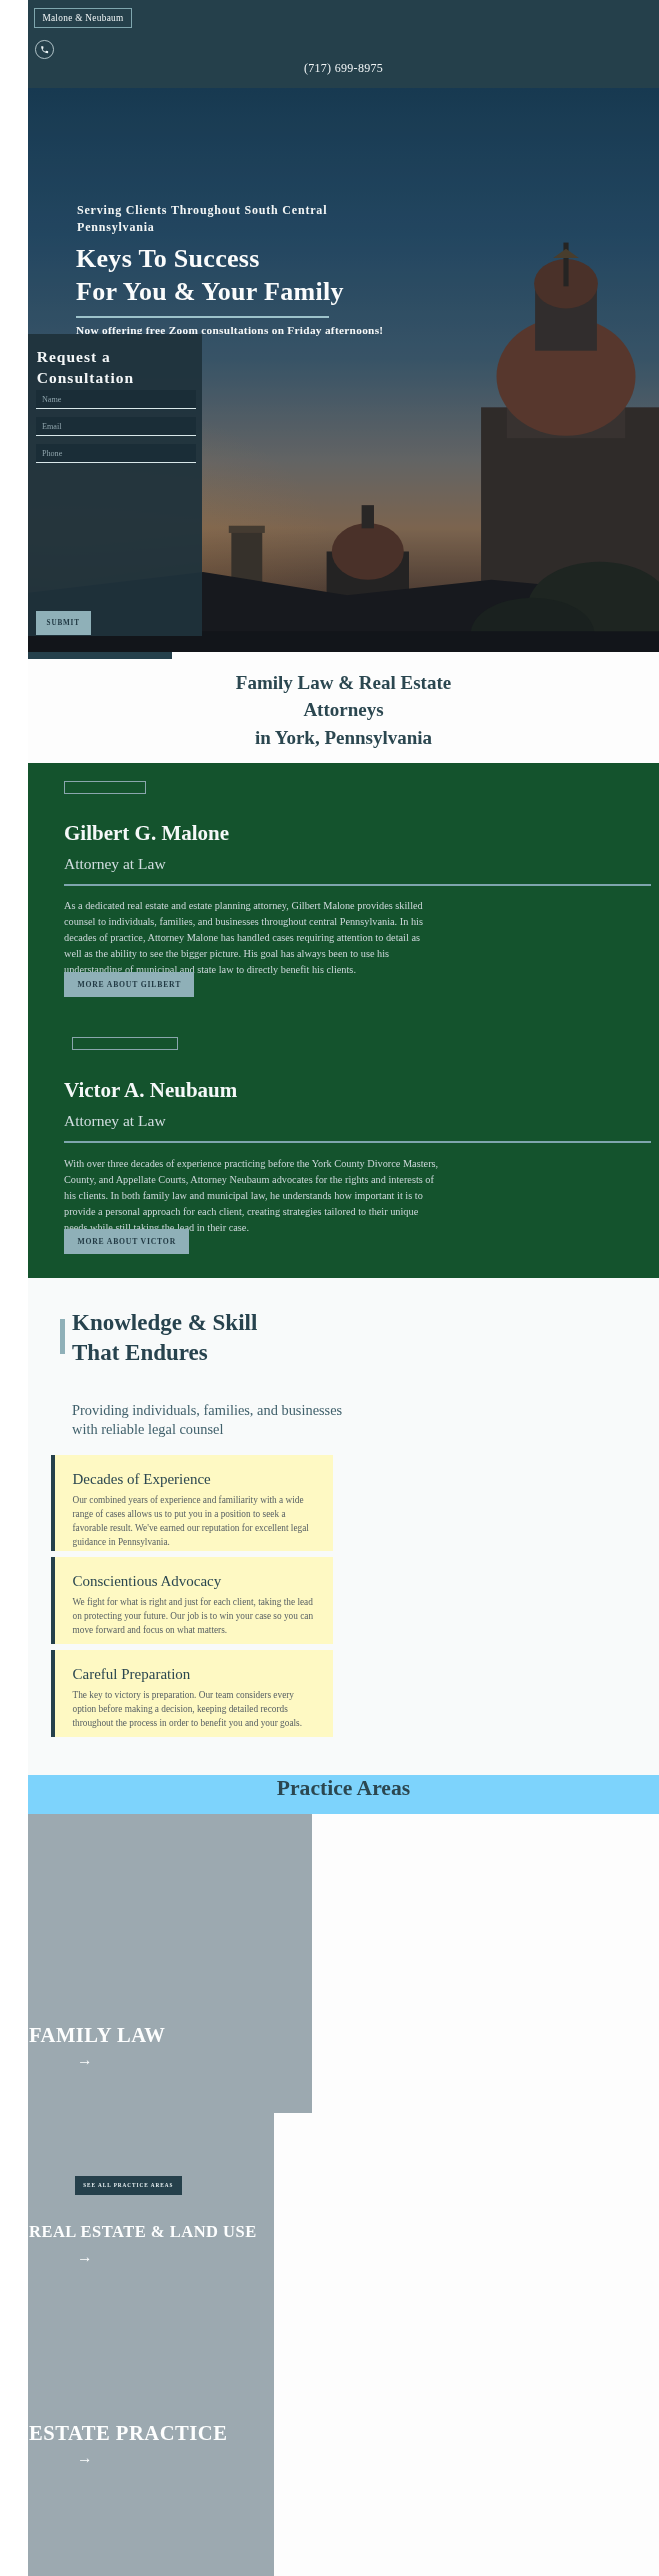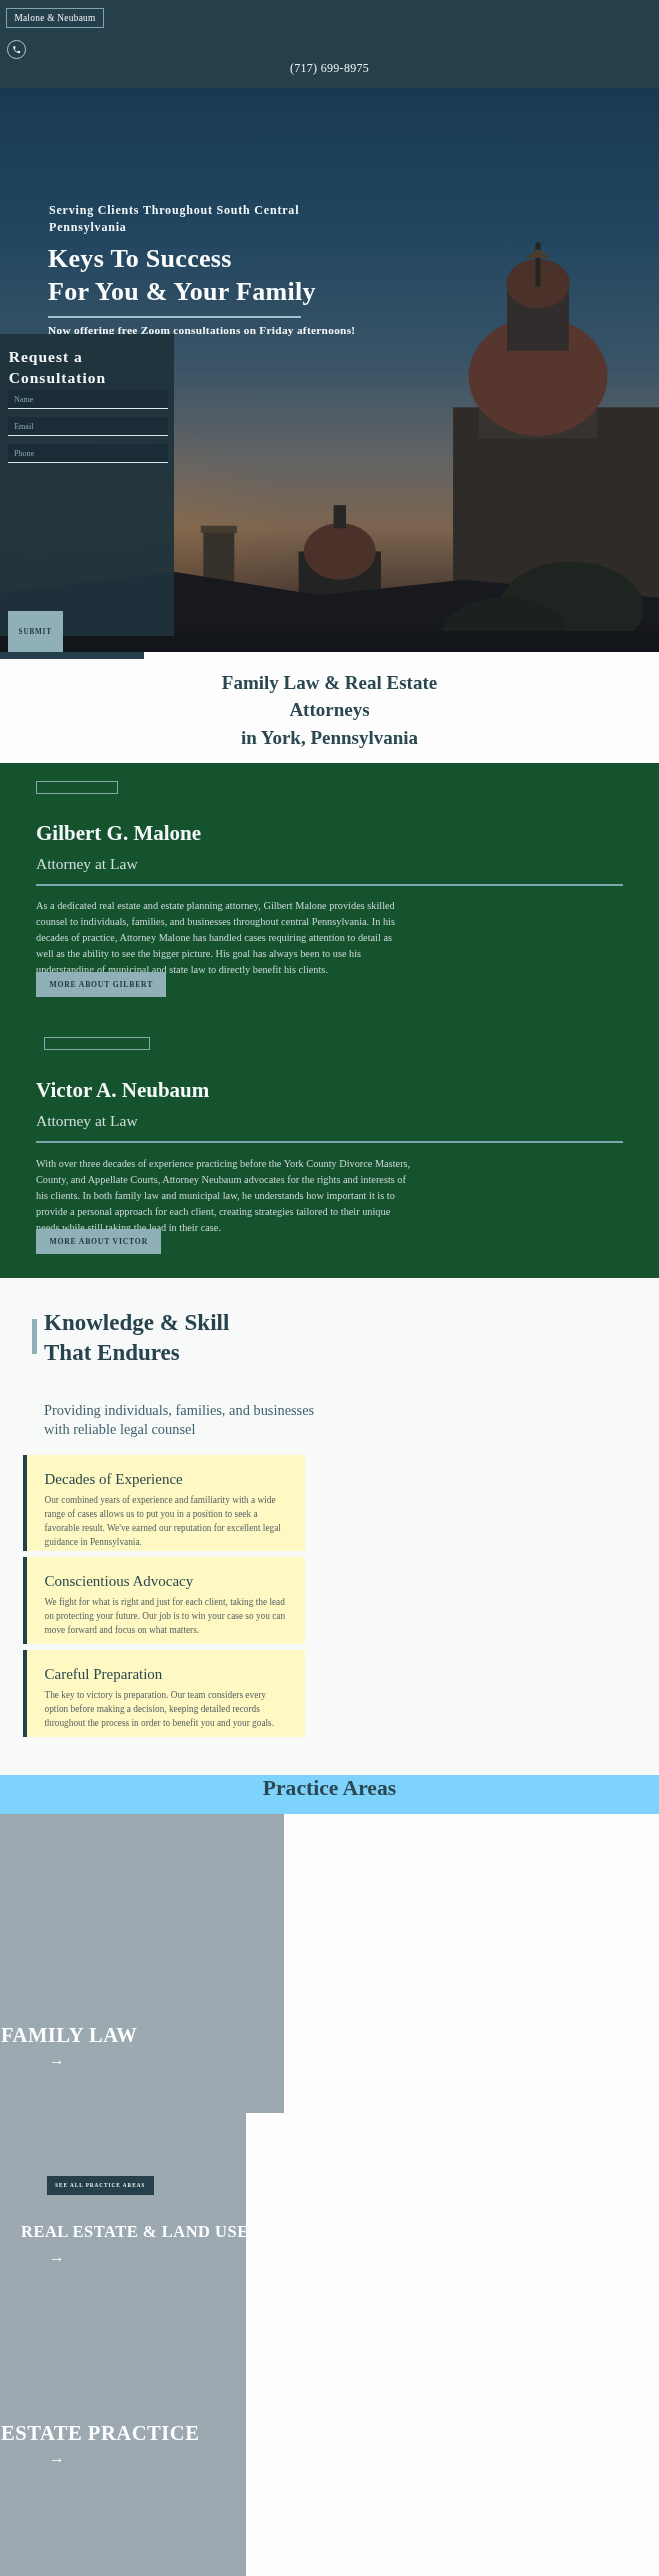--- a/index.html
+++ b/index.html
@@ -1,20 +1,20 @@
 <!DOCTYPE html>
 <html style="font-size:8.2px"><head>
 <meta charset="utf-8">
 <title>Malone &amp; Neubaum</title>
 <style>
   * { margin:0; padding:0; box-sizing:border-box; }
   html,body { background:#e9ecee; }
   body { font-family:"Liberation Serif", serif; }
   .page { width:659px; margin:0 auto; position:relative; background:#fff; }
-  section { position:relative; overflow:hidden; }
+  section { position:relative; overflow:hidden;margin-left:28px; }
 
   
   .sec-header { height:88px; background:#25404b; }
   .logo-box { position:absolute; left:6.2px; top:8.2px; border:1px solid #7fa6ae; padding:4.1px 7.2px; color:#f2f6f7; font-size:9.3px; letter-spacing:0.3px; }
   .phone-badge { position:absolute; left:7.2px; top:40px; width:18.5px; height:18.5px; border:1px solid rgba(222,236,239,.75); border-radius:50%; display:flex; align-items:center; justify-content:center; }
   .phone-badge svg { width:9.3px; height:9.3px; fill:#eef5f6; }
   .header-phone { position:absolute; left:0; right:0; top:61px; text-align:center; color:#f2f6f7; font-size:12px; letter-spacing:0.3px; }
 
   
   .sec-hero { height:564px; background:linear-gradient(180deg,#1c4560 0%,#2a5574 26%,#45667c 48%,#7c7b79 66%,#9c7c5e 78%,#5f4739 90%,#2a2522 100%); }
@@ -31,21 +31,21 @@
   .consult-heading { position:absolute; left:8.8px; top:13.4px; width:144px; color:#f4f7f8; font-size:15.5px; font-weight:bold; letter-spacing:1px; line-height:1.35; }
   .consult-card input, .consult-card textarea, .reach-form input, .reach-form textarea {
     position:absolute; background:#1a2d37; border:none; border-bottom:0.5px solid #d9e8ea; color:#dde7ea;
     font-family:"Liberation Serif", serif; font-size:8.2px; padding:0 6.2px; outline:none; }
   .consult-card input { left:7.7px; width:160px; height:19px; }
   .consult-card textarea, .reach-form textarea { padding:5.2px 6.2px; resize:none; }
   .consult-card input::placeholder, .consult-card textarea::placeholder,
   .reach-form input::placeholder, .reach-form textarea::placeholder { color:#8da2aa; }
   .in-name { top:56px; } .in-email { top:83px; } .in-phone { top:110px; }
   .consult-card textarea { left:7.7px; top:138px; width:160px; height:128px; }
-  .btn-submit { position:absolute; left:7.7px; top:277px; width:55px; height:41px; background:#8fb0b8; border:none;
+  .btn-submit { position:absolute; left:7.7px; top:277px; width:55px; height:24px; background:#8fb0b8; border:none;
     color:#1f3741; font-family:"Liberation Serif", serif; font-size:7.2px; font-weight:bold; letter-spacing:0.8px; cursor:pointer; }
 
   
   .sec-intro { height:111px; background:#fdfdfd; }
   .intro-notch { position:absolute; left:0; top:0; width:144px; height:6.7px; background:#25404b; }
   .intro-heading { position:absolute; left:0; right:0; top:16.5px; text-align:center; color:#2b4750; font-size:19px; font-weight:bold; line-height:1.45; }
 
   
   .sec-attorneys { height:515px; background:#14532d; }
   .img-placeholder { position:absolute; height:13.4px; border:0.5px solid #8aa6ad; }
@@ -188,21 +188,21 @@
 
   <section class="sec-tiles">
     <div class="tile-img-1"></div>
     <div class="tile-img-2"></div>
 
     <div class="tile-label" style="top:210px;font-family:Liberation Serif, serif;">FAMILY LAW</div>
     <div class="tile-arrow" style="top:237px;">→</div>
 
     <button class="btn-see-all">SEE ALL PRACTICE AREAS</button>
 
-    <div class="tile-label" style="top:408px; font-size:16.5px;padding-left:20px;">REAL ESTATE &amp; LAND USE</div>
+    <div class="tile-label" style="top:408px; font-size:16.5px;">REAL ESTATE &amp; LAND USE</div>
     <div class="tile-arrow" style="top:434px;">→</div>
 
     <div class="tile-label" style="top:608px;">ESTATE PRACTICE</div>
     <div class="tile-arrow" style="top:635px;">→</div>
   </section>
 
 </div>
 
 
 </body></html>

